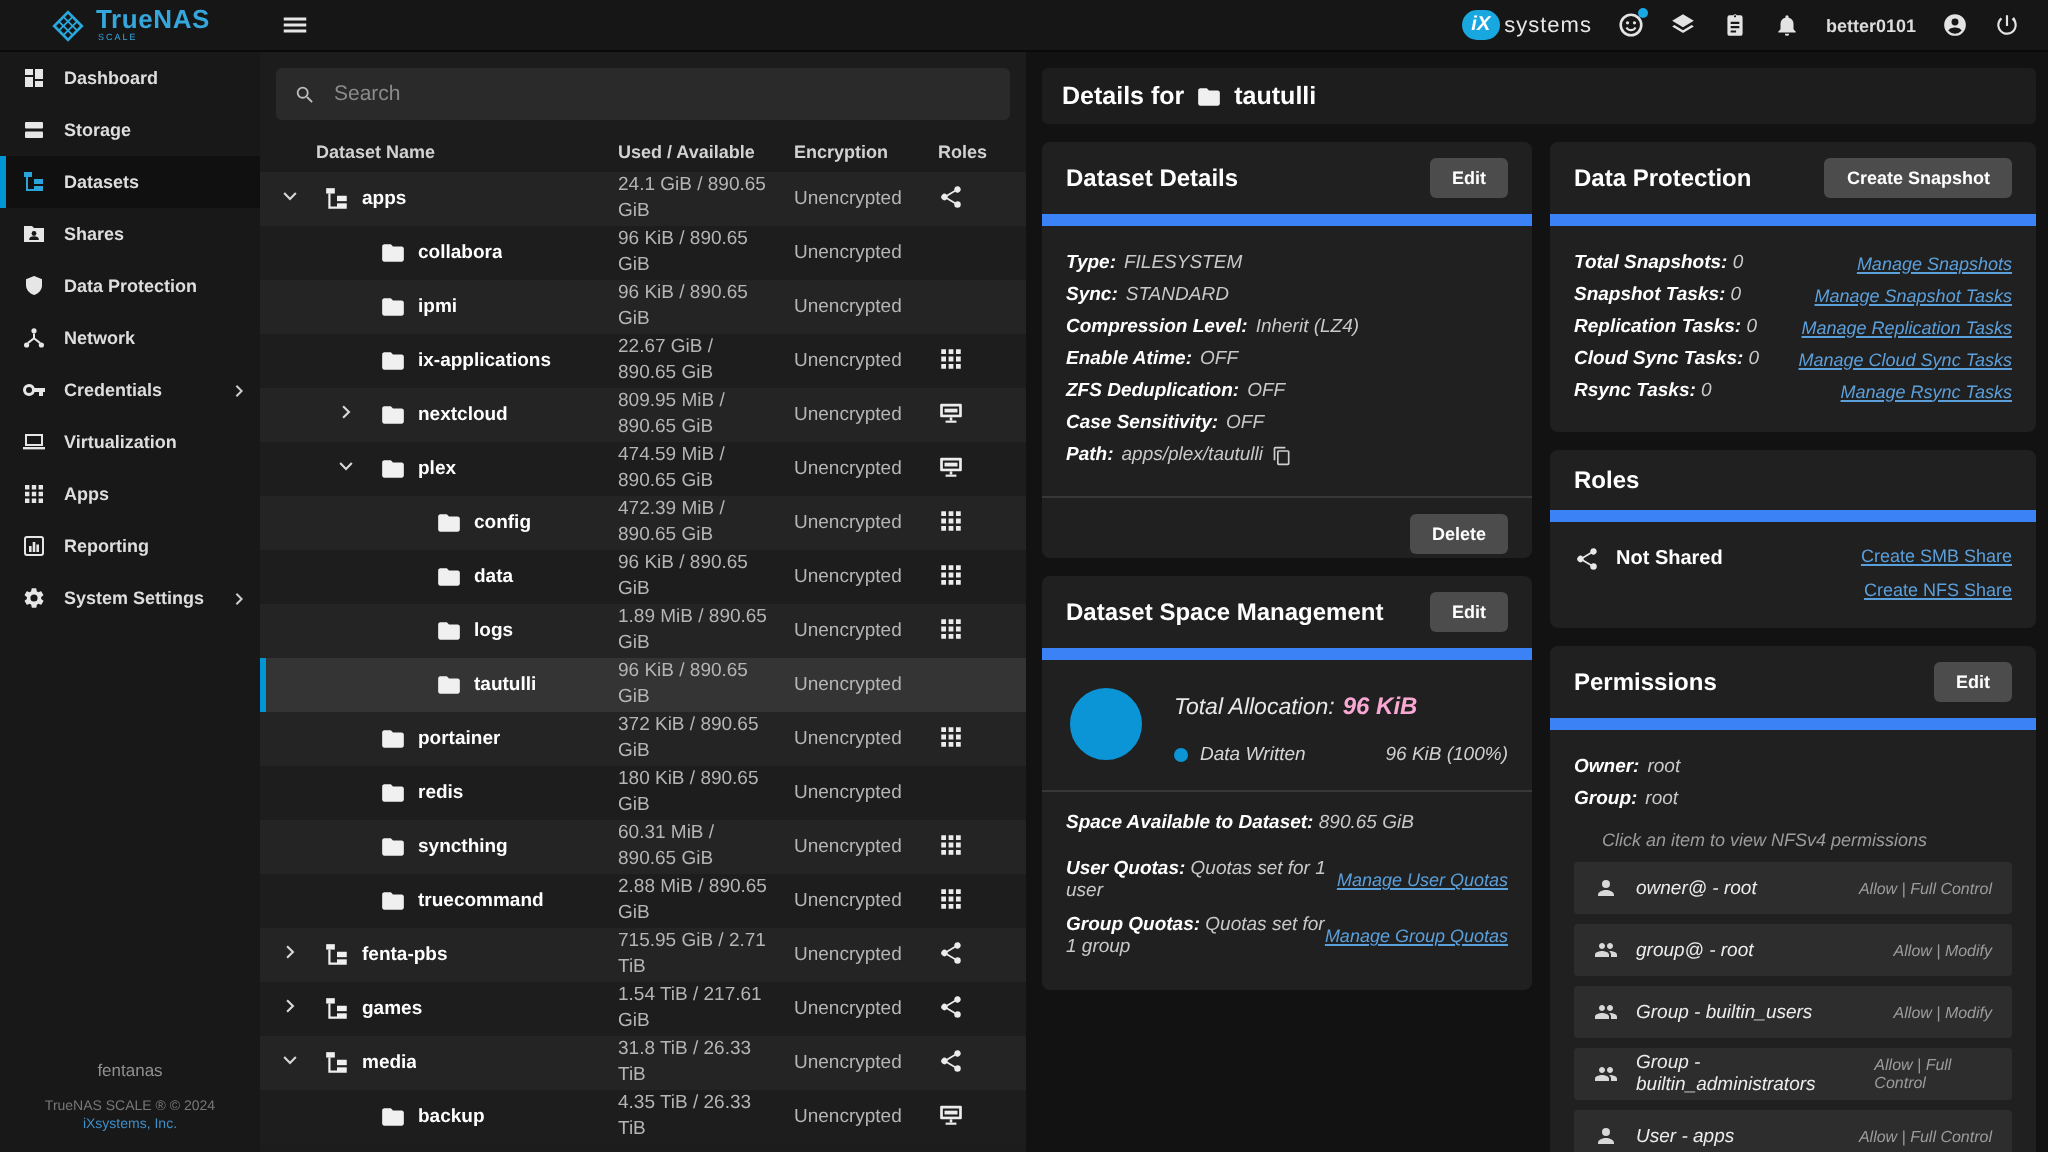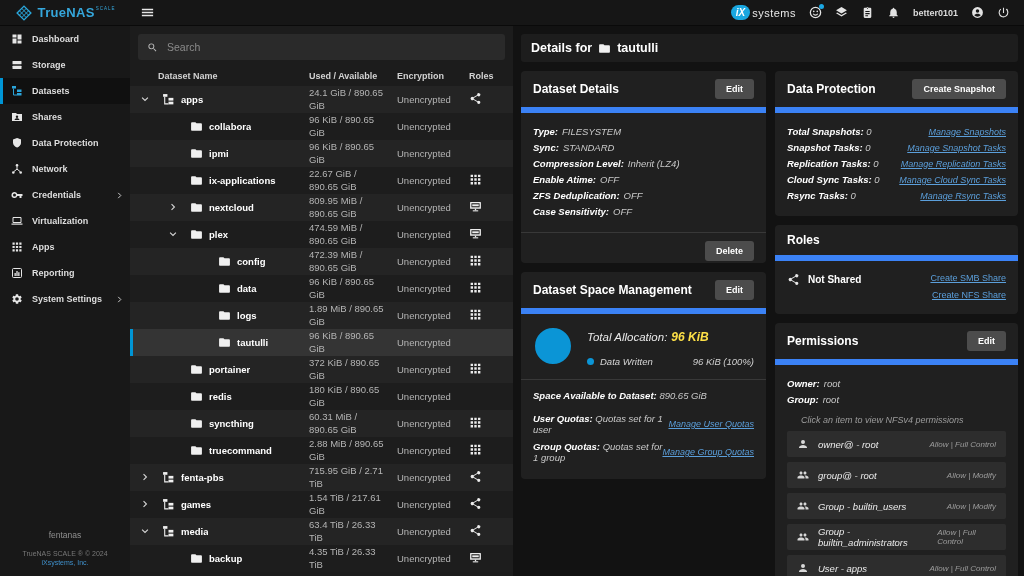--- a/index.html
+++ b/index.html
@@ -9,21 +9,21 @@
     background:#121212; color:#fff;
     font-family:"Liberation Sans", sans-serif; font-size:11px;
   }
   .icon { display:inline-flex; align-items:center; justify-content:center; }
   .icon svg { display:block; }
 
   
   .topbar { height:26px; background:#161616; display:flex; align-items:center; border-bottom:1px solid #0a0a0a; }
   .logo-zone { width:130px; display:flex; align-items:center; justify-content:center; gap:5px; }
   .logo-mark svg { width:18px; height:18px; }
-  .logo-text { display:flex; flex-direction:row; line-height:1; }
+  .logo-text { display:flex; flex-direction:column; line-height:1; }
   .brand { color:#35a7dc; font-size:13px; font-weight:bold; letter-spacing:.3px; }
   .brand-sub { color:#35a7dc; font-size:4.5px; letter-spacing:1px; align-self:flex-start; margin-left:1px; margin-top:1px; }
   .hamburger { margin-left:10px; color:#e6e6e6; cursor:pointer; }
   .hamburger svg { width:15px; height:15px; }
   .topbar-right { margin-left:auto; display:flex; align-items:center; gap:13px; padding-right:14px; }
   .ix-logo { display:flex; align-items:center; gap:2px; margin-right:0; }
   .ix-badge { background:#19a7e0; color:#fff; font-weight:bold; font-style:italic; font-size:10px; padding:2px 5px; border-radius:9px; }
   .ix-text { color:#e8e8e8; font-size:11px; letter-spacing:.5px; }
   .tb-icon { color:#e3e3e3; position:relative; cursor:pointer; }
   .tb-icon svg { width:13px; height:13px; }
@@ -90,21 +90,21 @@
   .kv b { color:#fff; }
   .copy-ic { color:#cfcfcf; cursor:pointer; } .copy-ic svg { width:10px; height:10px; }
   .card-foot { border-top:1px solid #383838; padding:8px 12px 2px; display:flex; justify-content:flex-end; }
   .link { color:#5b9fdb; text-decoration:underline; font-size:9px; cursor:pointer; white-space:nowrap; }
 
   
   .space-top { display:flex; gap:16px; align-items:flex-start; padding:6px 0 12px; }
   .donut { width:28px; height:28px; border:18px solid #0b95d6; border-radius:50%; margin-left:2px; }
   .space-right { flex:1; }
   .alloc-line { font-size:11.5px; color:#e8e8e8; margin:2px 0 12px; }
-  .alloc-line b { color:#fde047; font-size:12px; margin-left:4px; }
+  .alloc-line b { color:#f9a8d4; font-size:12px; margin-left:4px; }
   .legend-row { display:flex; align-items:center; font-size:9.5px; color:#d6d6d6; }
   .legend-dot { width:7px; height:7px; border-radius:50%; background:#0b95d6; margin-right:6px; }
   .legend-val { margin-left:auto; color:#cfcfcf; }
   .space-div { border-top:1px solid #383838; margin:0 -12px; }
   .avail-line { font-size:9.5px; margin:10px 0 12px; color:#c9c9c9; }
   .avail-line b { color:#fff; }
   .quota-row { display:flex; align-items:center; justify-content:flex-end; font-size:9.5px; color:#c9c9c9; margin:6px 0; }
   .quota-row b { color:#fff; }
 
   
@@ -637,21 +637,21 @@
             <span class="icon row-ic">
               <svg viewBox="0 0 24 24" fill="currentColor">
                 <rect x="2" y="2" width="8" height="5"></rect>
                 <path d="M5 7v13h7" fill="none" stroke="currentColor" stroke-width="2"></path>
                 <rect x="12" y="9" width="9" height="5"></rect>
                 <rect x="12" y="16" width="9" height="5"></rect>
               </svg>
             </span>
             <span class="row-name">media</span>
           </div>
-          <div class="cell used">63.4 TiB / 26.33 TiB</div>
+          <div class="cell used">31.8 TiB / 26.33 TiB</div>
           <div class="cell enc">Unencrypted</div>
           <div class="cell roles-cell"><span class="icon role-ic">
               <svg viewBox="0 0 24 24" fill="currentColor">
                 <path d="M18 16a3 3 0 0 0-2.1.86L8.9 12.7c.06-.23.1-.46.1-.7s-.04-.47-.1-.7l6.99-4.16A3 3 0 1 0 15 5c0 .24.04.47.1.7L8.11 9.86a3 3 0 1 0 0 4.28l7 4.17c-.06.22-.1.45-.1.69a3 3 0 1 0 3-3z"></path>
               </svg>
             </span></div>
         </div>
         <div class="tree-row">
           <div class="name-cell" style="padding-left: 38px;">
             <span class="expander"></span>
@@ -715,20 +715,29 @@
                 <b>Enable Atime:</b>
                 <span>OFF</span>
               </div>
               <div class="kv">
                 <b>ZFS Deduplication:</b>
                 <span>OFF</span>
               </div>
               <div class="kv">
                 <b>Case Sensitivity:</b>
                 <span>OFF</span>
+              </div>
+              <div class="kv">
+                <b>Path:</b>
+                <span>apps/plex/tautulli</span>
+                <span class="icon copy-ic">
+                  <svg viewBox="0 0 24 24" fill="currentColor">
+                    <path d="M16 1H4a2 2 0 0 0-2 2v14h2V3h12V1zm3 4H8a2 2 0 0 0-2 2v14a2 2 0 0 0 2 2h11a2 2 0 0 0 2-2V7a2 2 0 0 0-2-2zm0 16H8V7h11v14z"></path>
+                  </svg>
+                </span>
               </div>
             </div>
           <div class="card-foot">
             <button class="btn btn-gray">Delete</button>
           </div>
         </div>
 
         <div class="card">
           <div class="card-head">
             <span class="card-title">Dataset Space Management</span>

